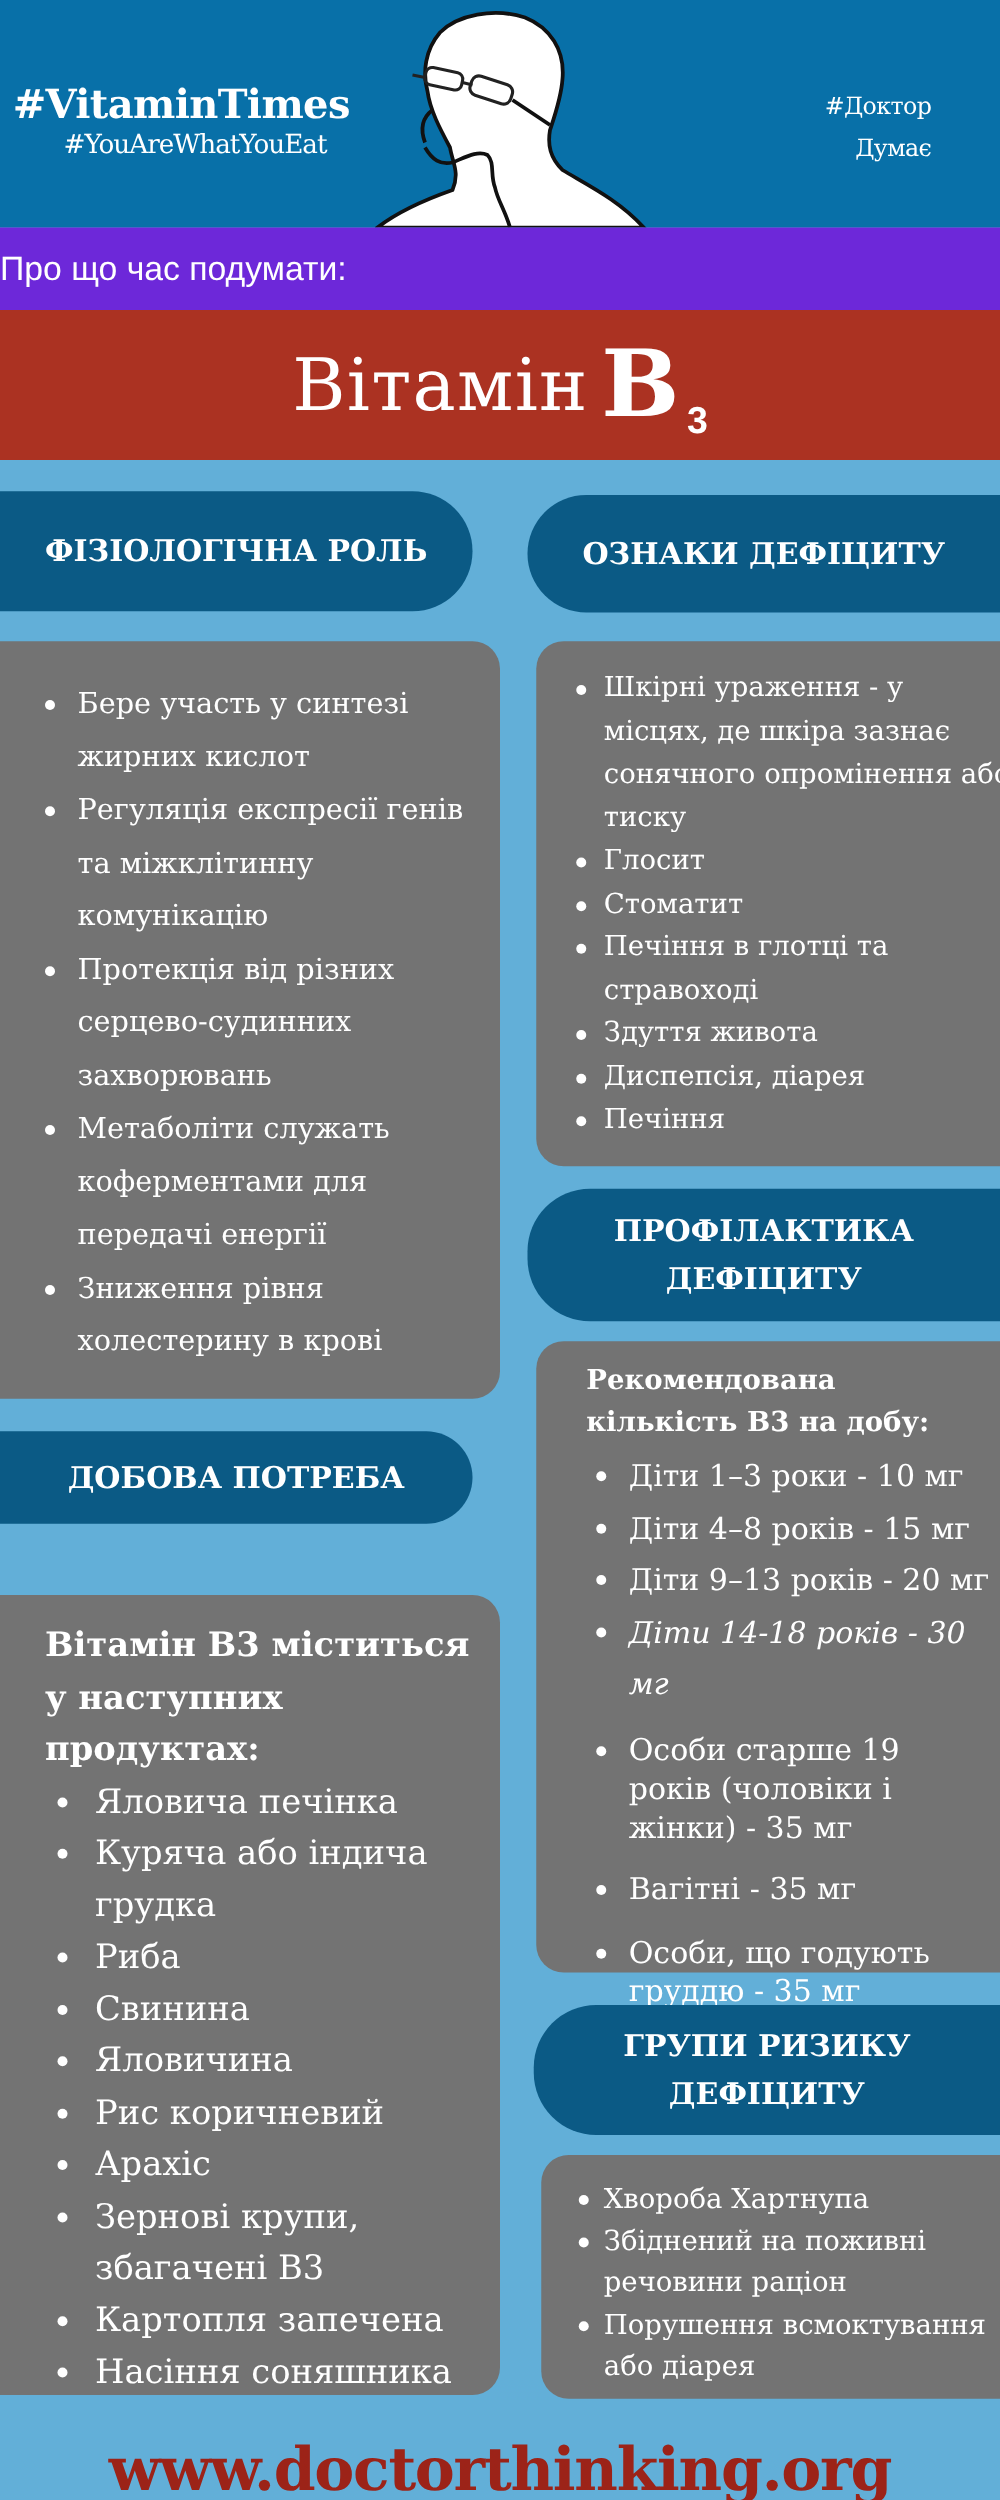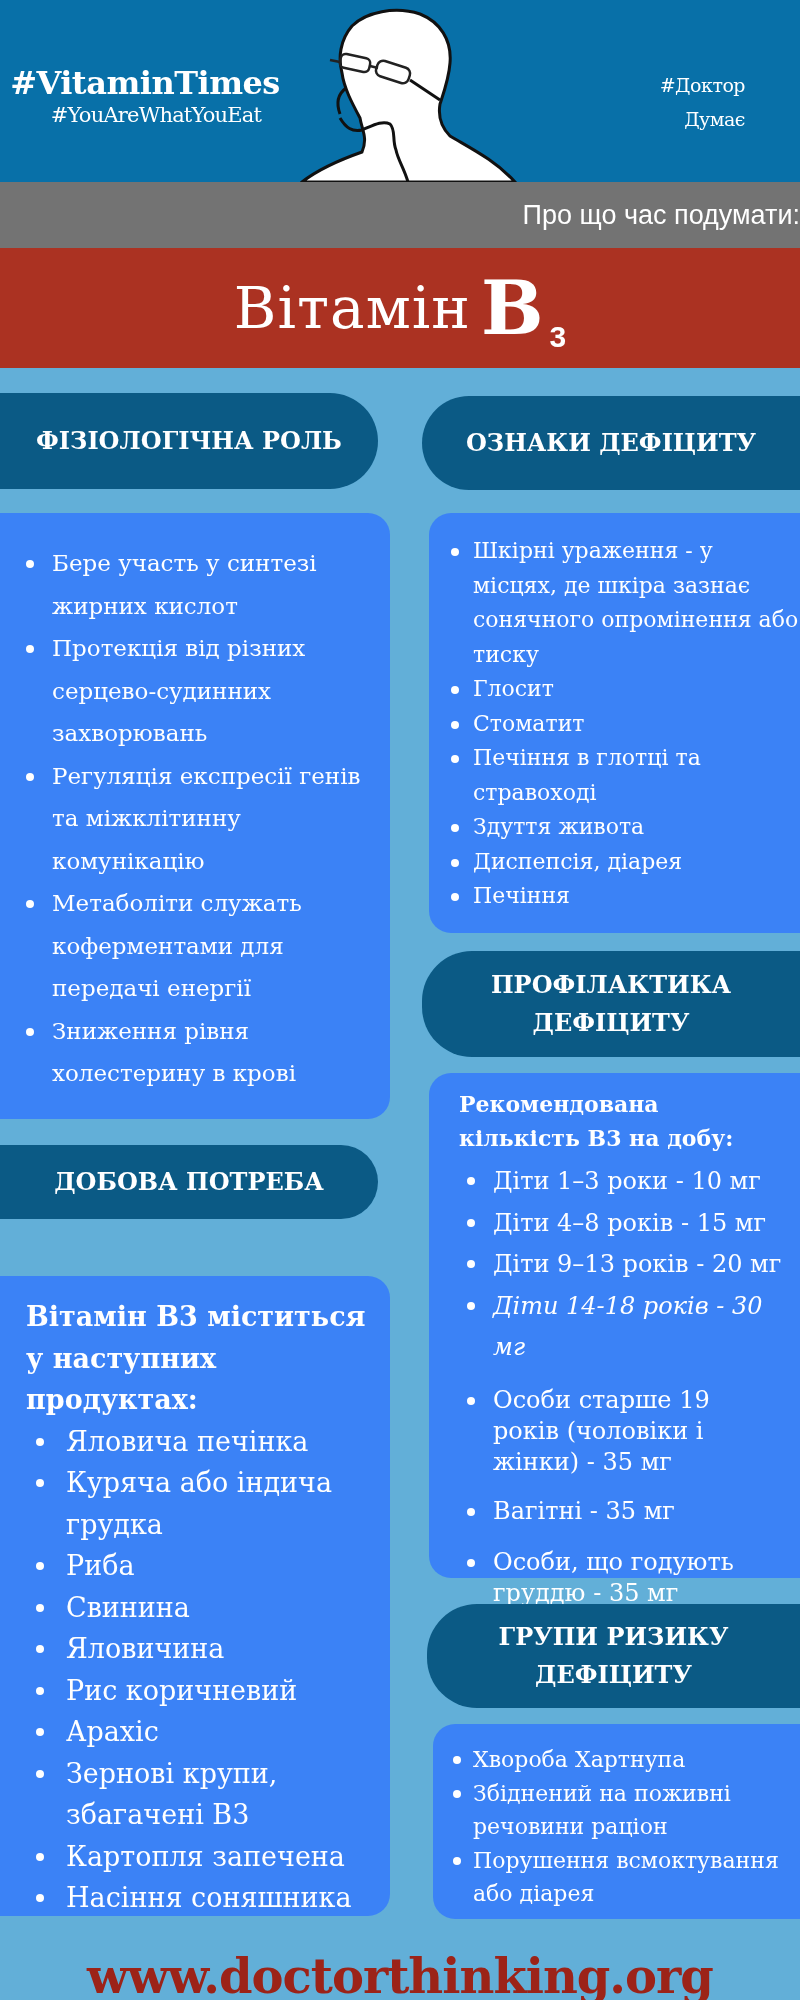--- a/index.html
+++ b/index.html
@@ -15,40 +15,40 @@
     left: 0; top: 0; width: 800px; height: 182px; background: #0870a8;
   }
   .tag1 { left: 0; width: 290px; top: 64px; text-align: center;
     font-family: "DejaVu Serif", serif; font-weight: bold; font-size: 32px; letter-spacing: -0.5px; }
   .tag2 { left: 0; width: 290px; top: 103px; text-align: center;
     font-family: "DejaVu Serif", serif; font-size: 21px; letter-spacing: -0.8px; padding-left: 11px; }
   .tag3 { left: 545px; width: 200px; top: 68px; text-align: right;
     font-family: "DejaVu Serif", serif; font-size: 19px; line-height: 34px; letter-spacing: -0.5px; }
   .thinker { left: 300px; top: 8px; width: 230px; height: 174px; }
   .subbar {
-    left: 0; top: 182px; width: 800px; height: 66px; background: #737373;
-    display: flex; align-items: center; justify-content: flex-end;
+    left: 0; top: 182px; width: 800px; height: 66px; background: #6d28d9;
+    display: flex; align-items: center; justify-content: flex-start;
     font-family: "Liberation Sans", sans-serif; font-size: 27px;
   }
   .titlebar {
     left: 0; top: 248px; width: 800px; height: 120px; background: #ab3222;
     display: flex; align-items: center; justify-content: center;
   }
   .title-word { font-family: "DejaVu Serif", serif; font-size: 58px; letter-spacing: 1px; }
   .title-b { font-family: "DejaVu Serif", serif; font-weight: bold; font-size: 74px; margin-left: 10px; }
   .title-sub { font-family: "Liberation Sans", sans-serif; font-weight: bold; font-size: 30px; align-self: flex-end; margin-bottom: 14px; margin-left: 6px; }
 
   .pill {
     background: #0b5a85;
     display: flex; align-items: center; justify-content: center; text-align: center;
     font-family: "DejaVu Serif", serif; font-weight: bold; font-size: 24px; line-height: 38px;
   }
   .pill-left { border-radius: 0 50px 50px 0; }
   .pill-right { border-radius: 50px 0 0 50px; }
-  .card { background: #3b82f6; }
+  .card { background: #737373; padding-left: 10px; }
   .card-left { border-radius: 0 22px 22px 0; }
   .card-right { border-radius: 22px 0 0 22px; }
 
   ul { margin: 0; padding: 0; list-style: none; }
   li { position: relative; }
   li .dot {
     position: absolute; width: 8px; height: 8px; border-radius: 50%; background: #fff;
   }
   .list1 li { padding-left: 52px; font-size: 23px; line-height: 42.5px; }
   .list1 li .dot { left: 26px; top: 18px; }
@@ -100,22 +100,22 @@
   <span class="title-b">B</span>
   <span class="title-sub">3</span>
 </div>
 
 <div class="abs pill pill-left" style="left:0; top:393px; width:378px; height:96px;">
   <span>ФІЗІОЛОГІЧНА РОЛЬ</span>
 </div>
 <div class="abs card card-left" style="left:0; top:513px; width:390px; height:606px;">
   <ul class="list1" style="padding-top:29px;">
     <li style="width:320px;"><span class="dot"></span><span>Бере участь у синтезі жирних кислот</span></li>
+    <li style="width:340px;"><span class="dot"></span><span>Регуляція експресії генів та міжклітинну комунікацію</span></li>
     <li style="width:320px;"><span class="dot"></span><span>Протекція від різних серцево-судинних захворювань</span></li>
-    <li style="width:340px;"><span class="dot"></span><span>Регуляція експресії генів та міжклітинну комунікацію</span></li>
     <li style="width:320px;"><span class="dot"></span><span>Метаболіти служать коферментами для передачі енергії</span></li>
     <li style="width:320px;"><span class="dot"></span><span>Зниження рівня холестерину в крові</span></li>
   </ul>
 </div>
 
 <div class="abs pill pill-left" style="left:0; top:1145px; width:378px; height:74px;">
   <span>ДОБОВА ПОТРЕБА</span>
 </div>
 <div class="abs card card-left" style="left:0; top:1276px; width:390px; height:640px;">
   <div class="bold-head" style="padding:20px 0 0 26px; width:340px; font-size:27px; line-height:41.5px;">Вітамін B3 міститься у наступних продуктах:</div>

